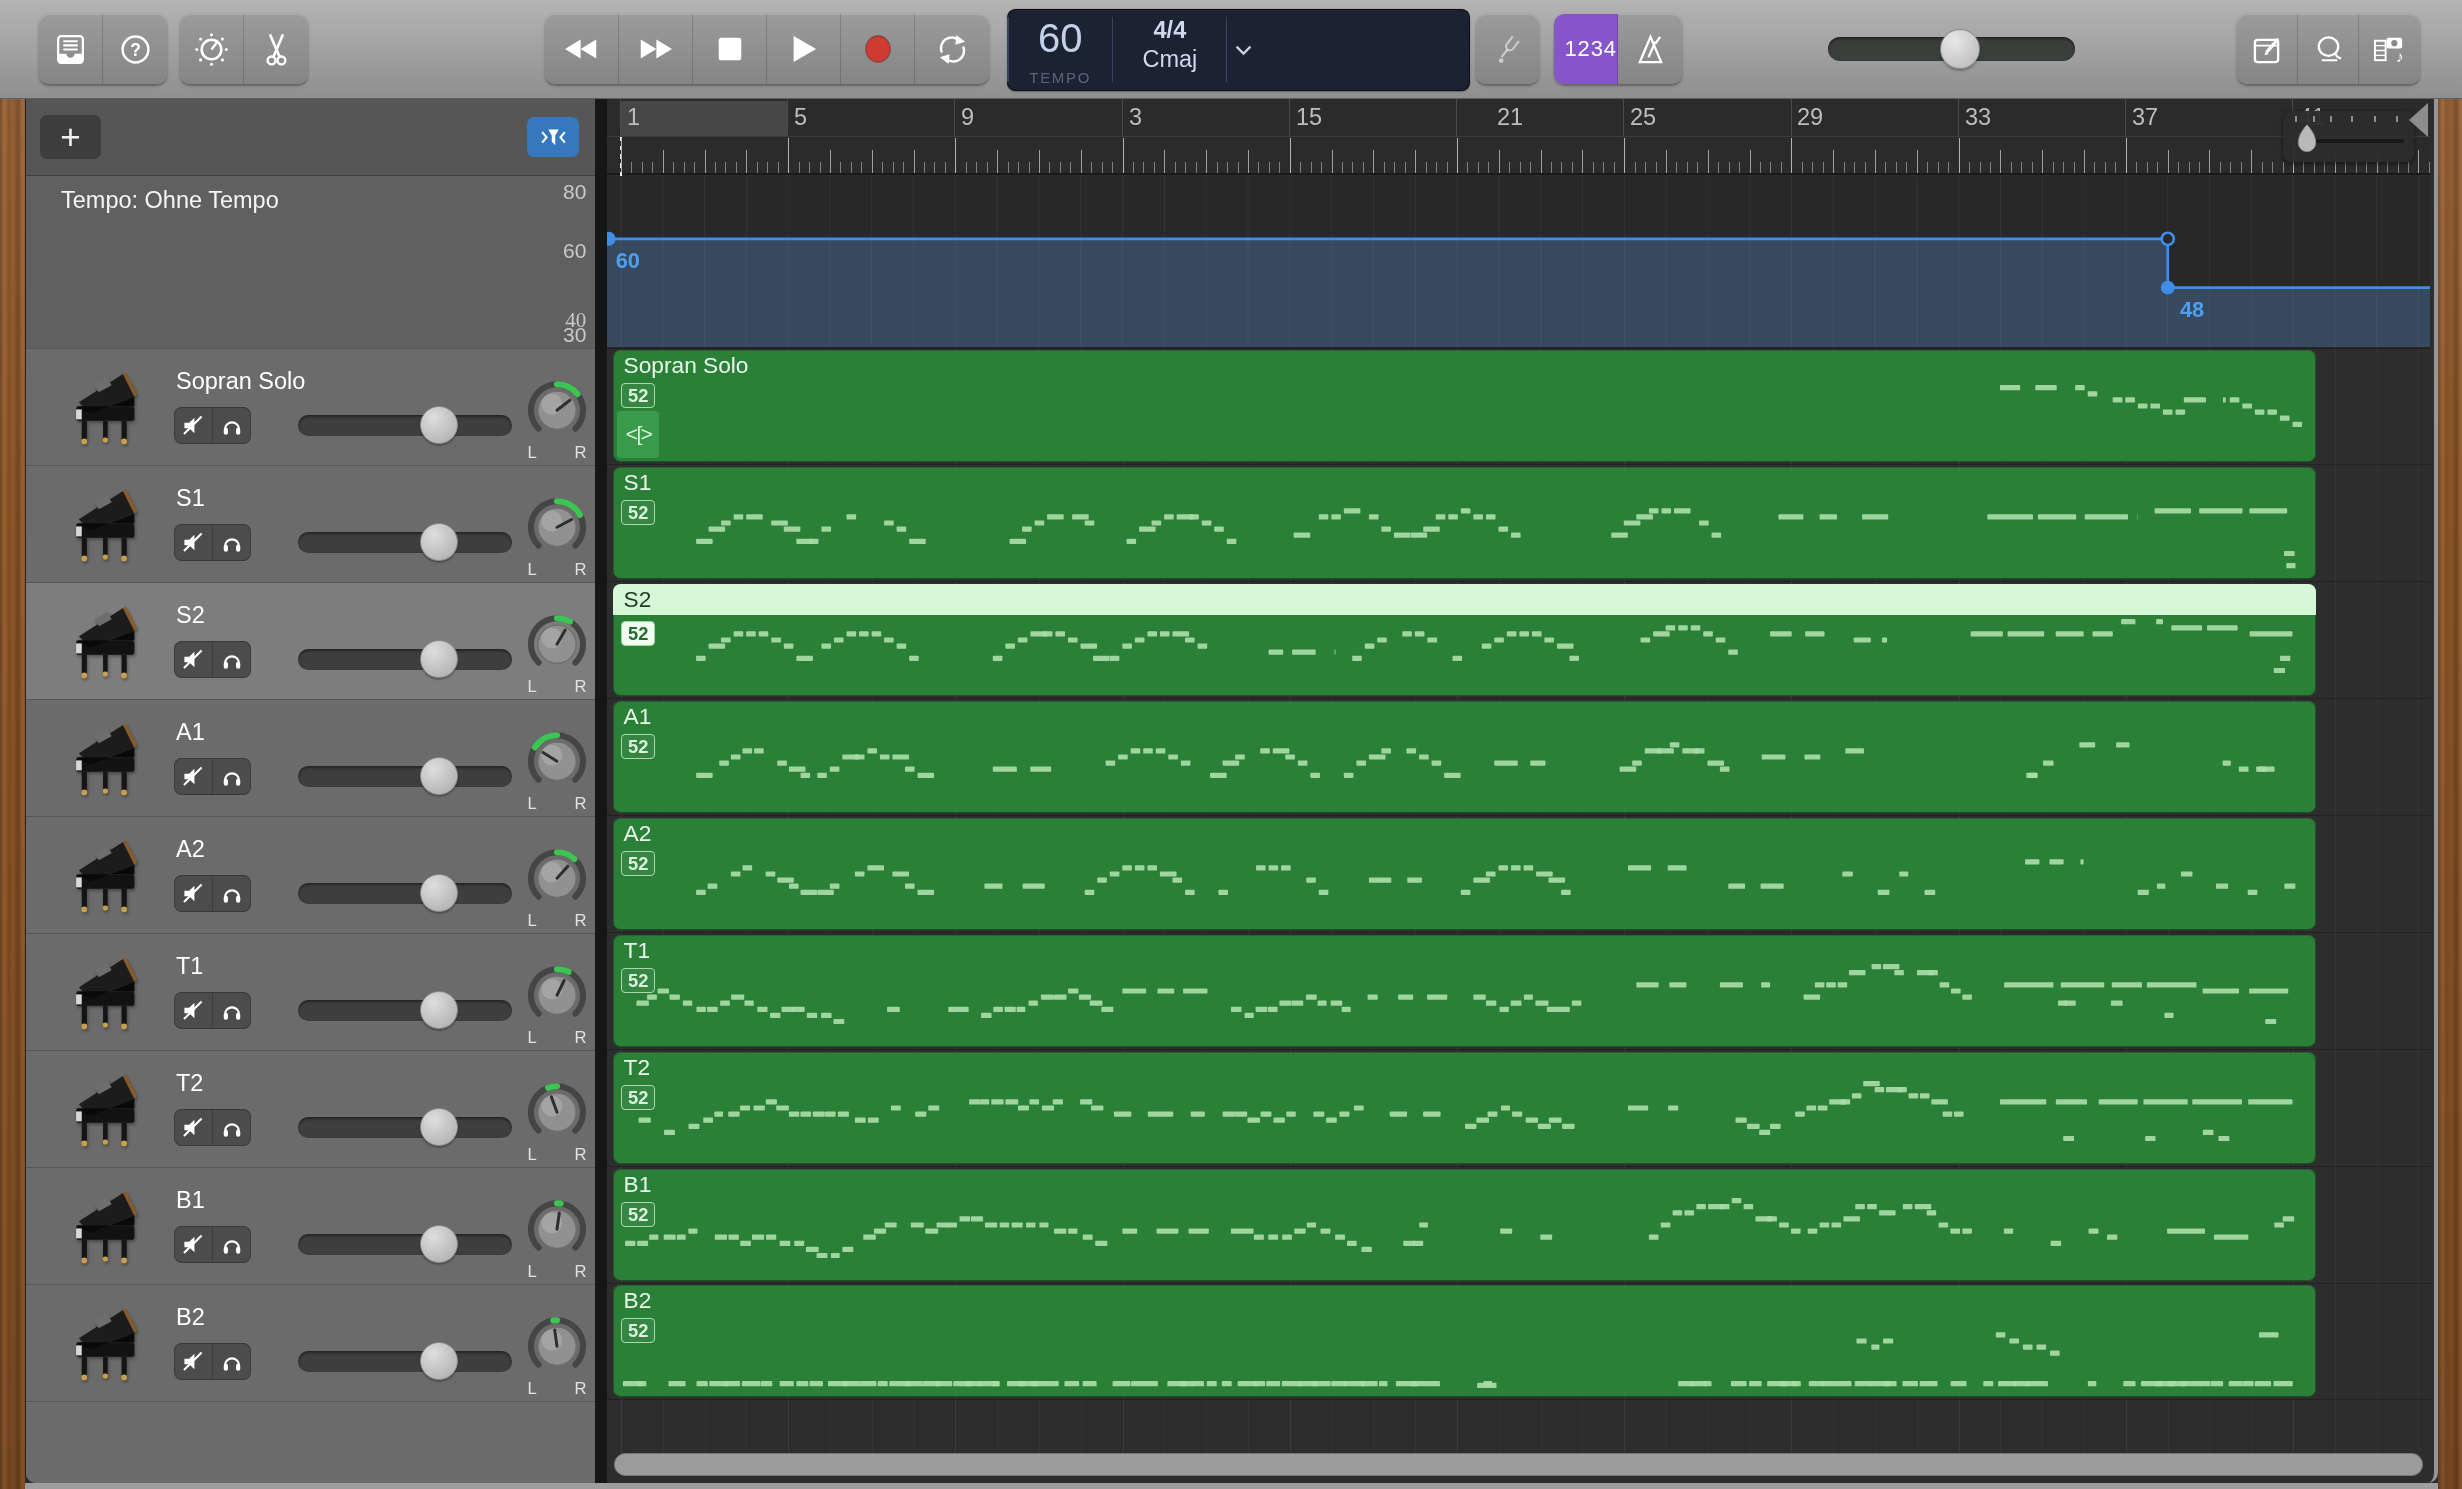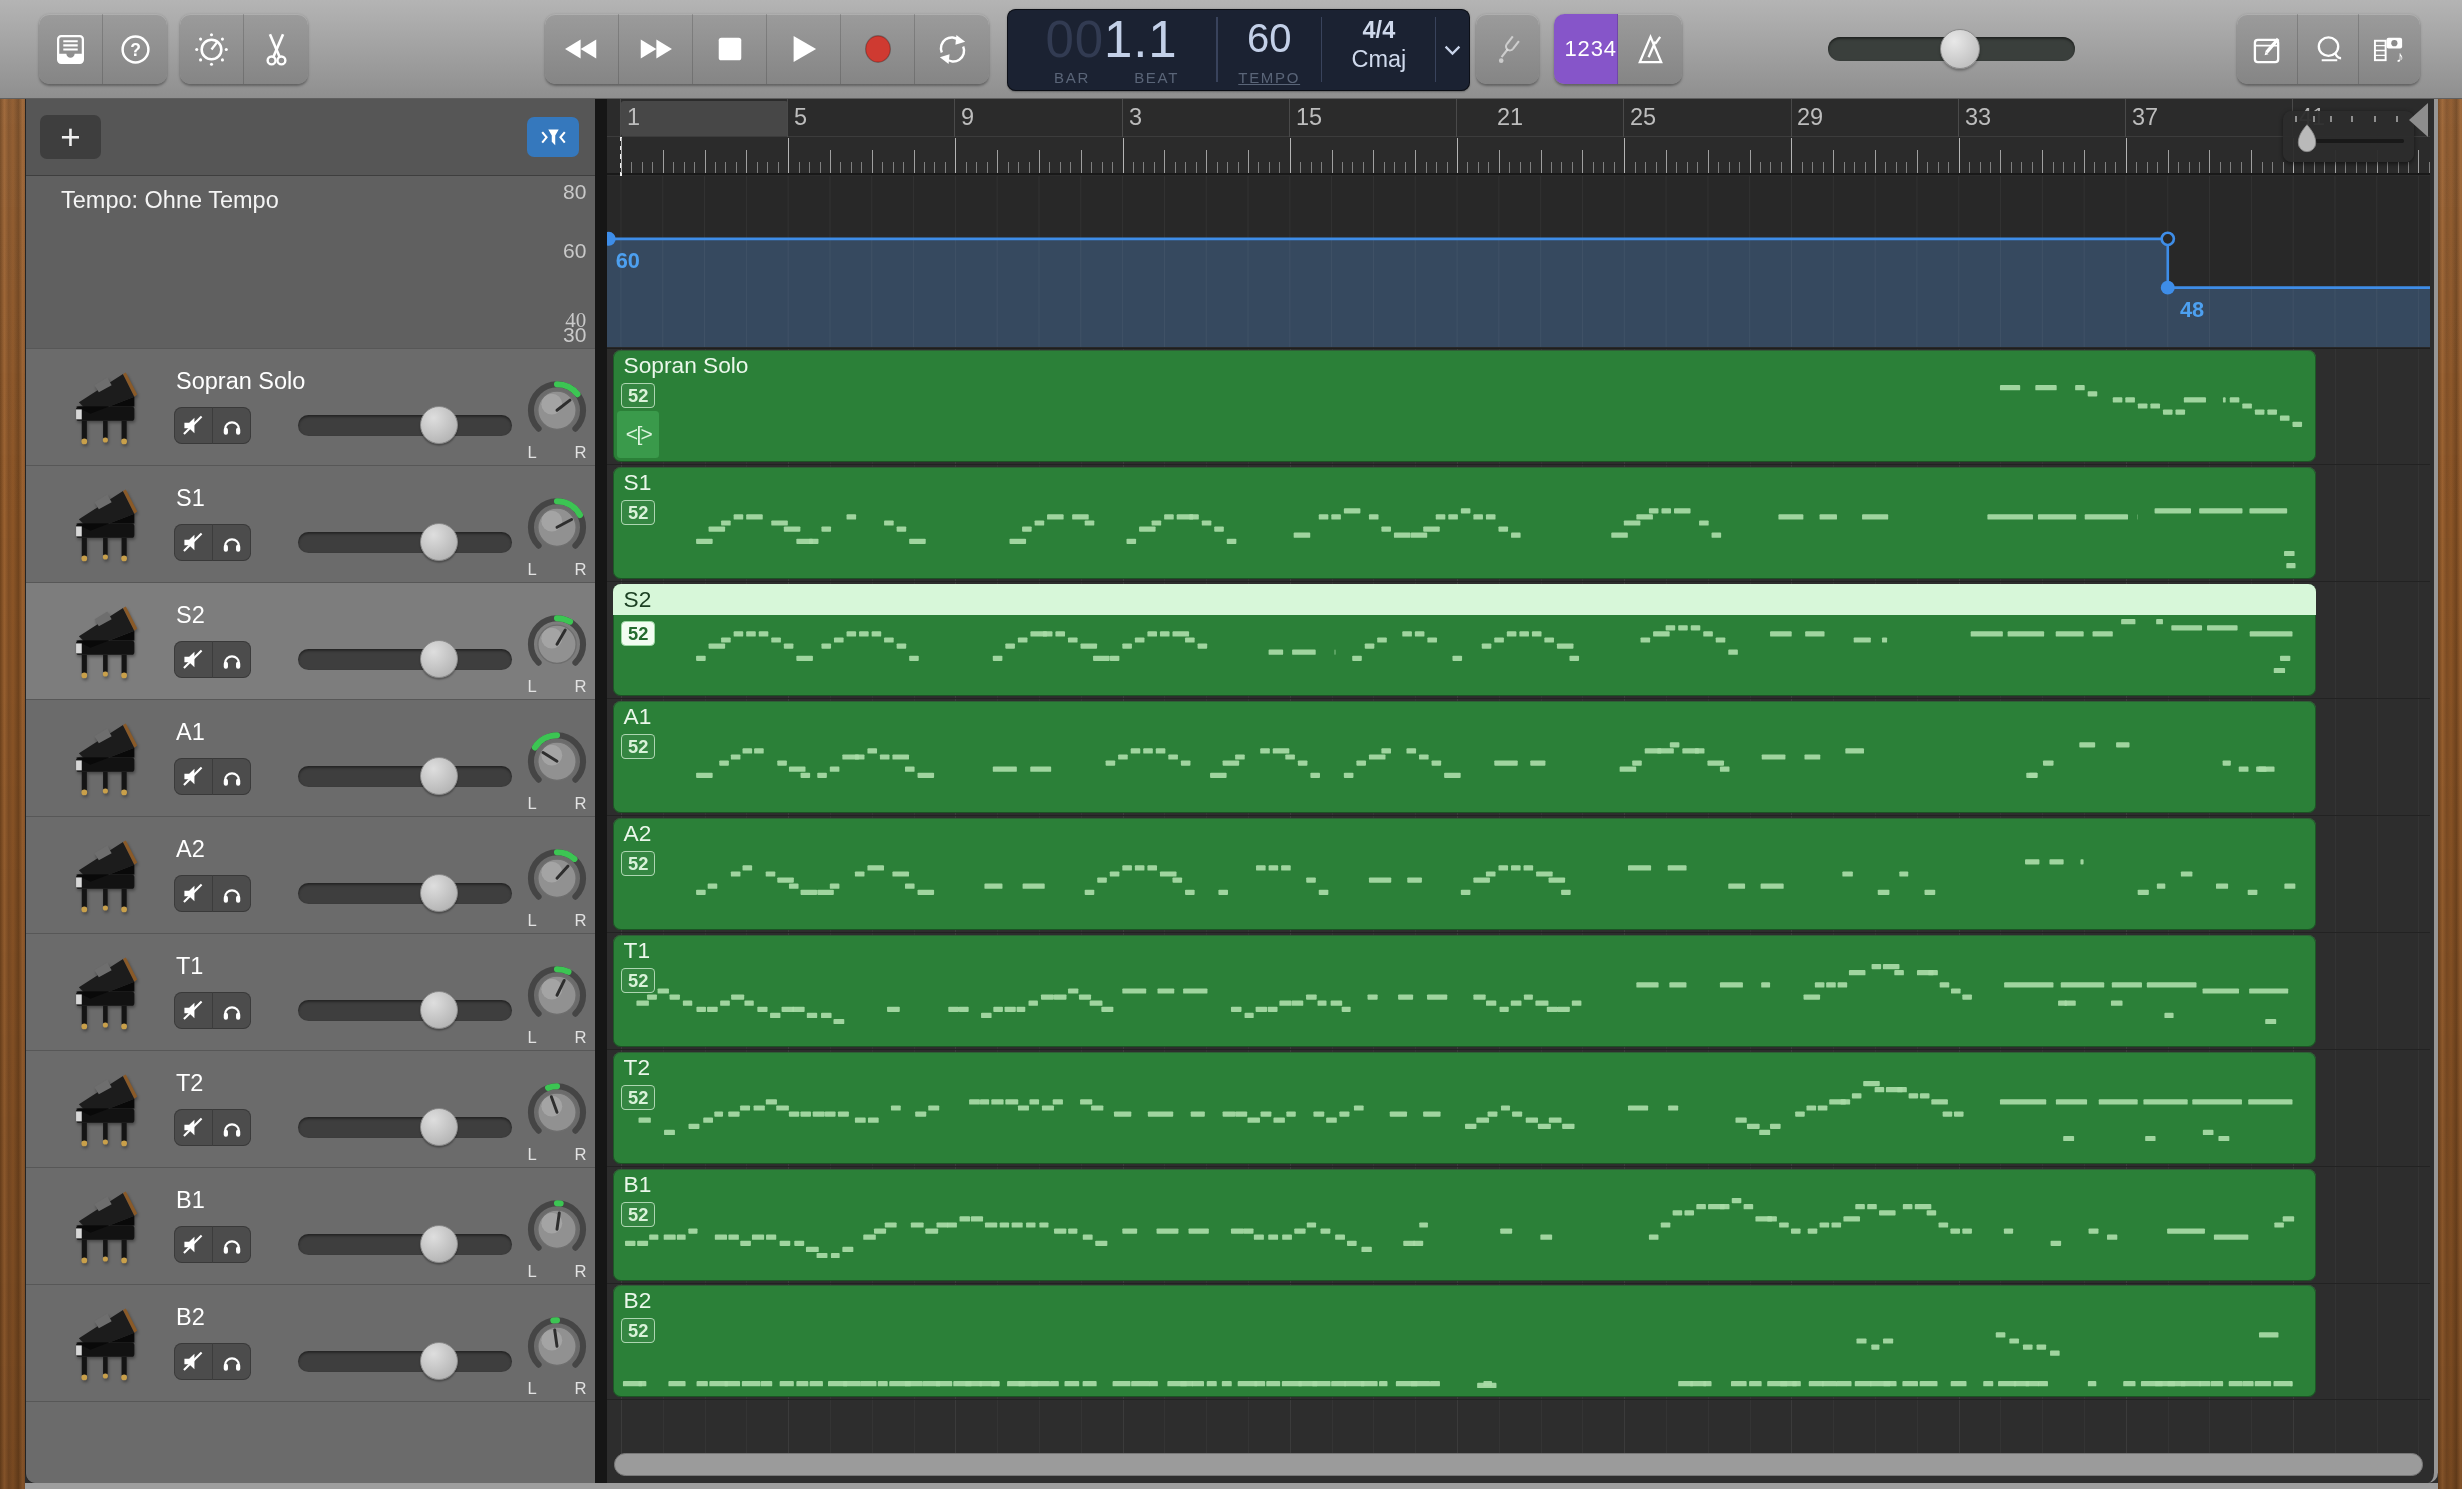--- a/index.html
+++ b/index.html
@@ -28,21 +28,21 @@
   #lcd{position:absolute;left:1007px;top:8.7px;width:463px;height:82px;background:#1b2232;border-radius:8.7px;
     display:flex;align-items:stretch;box-shadow:inset 0 0 0 0.9px rgba(0,0,0,.6),0 0.9px 1.7px rgba(0,0,0,.3);}
   .lcd-div{width:1.7px;background:#39435c;margin:8.7px 0;}
   #lcd-pos{position:relative;width:209px;}
   #lcd-pos .digits{position:absolute;left:0;right:0;top:1.7px;text-align:center;font-size:51px;font-weight:300;color:#c3d0e8;letter-spacing:0.9px;}
   #lcd-pos .ghost{color:#323b52;}
   .lcd-lab{position:absolute;bottom:4.4px;font-size:15px;letter-spacing:1.7px;color:#5a6578;font-weight:500;}
   #lab-bar{left:47px;} #lab-beat{right:37px;}
   #lcd-tempo{position:relative;width:103px;}
   #lcd-tempo .digits{position:absolute;left:0;right:0;top:7px;text-align:center;font-size:40px;font-weight:300;color:#c3d0e8;}
-  #lab-tempo{left:0;right:0;text-align:center;text-decoration:underline;}
+  #lab-tempo{left:0;right:0;text-align:center;}
   #lcd-key{position:relative;width:113px;text-align:center;color:#cfd9ec;}
   #lcd-key .ts{margin-top:8.7px;font-size:23.5px;font-weight:600;}
   #lcd-key .key{font-size:23.5px;margin-top:1.7px;}
   #lcd-chevron{width:34px;display:flex;align-items:center;justify-content:center;border-left:1.7px solid #39435c;margin:8.7px 0;}
   
   #master-vol{position:absolute;left:1828px;top:37px;width:247px;height:24.4px;border-radius:12.2px;background:#3a3f3c;
     box-shadow:inset 0 1.7px 2.6px rgba(0,0,0,.5);}
   #master-thumb{position:absolute;top:-7.8px;width:40px;height:40px;border-radius:50%;
     background:radial-gradient(circle at 35% 30%,#e8e8e8,#b5b5b5);border:0.9px solid #8b8b8b;box-shadow:0 1.7px 2.6px rgba(0,0,0,.3);}
 
@@ -204,25 +204,20 @@
         <svg width="35" height="35" viewBox="0 0 36 36">
           <path d="M7,21 A11,11 0 0 1 25,9" fill="none" stroke="#fff" stroke-width="2.5"></path>
           <polygon points="22,3 31,10 21,13" fill="#fff"></polygon>
           <path d="M29,15 A11,11 0 0 1 11,27" fill="none" stroke="#fff" stroke-width="2.5"></path>
           <polygon points="14,33 5,26 15,23" fill="#fff"></polygon>
         </svg>
       </div>
     </div>
 
     <div id="lcd">
-      <div id="lcd-pos">
-        <div class="digits"><span class="ghost">00</span><span>1.1</span></div>
-        <div class="lcd-lab" id="lab-bar">BAR</div>
-        <div class="lcd-lab" id="lab-beat">BEAT</div>
-      </div>
       <div class="lcd-div"></div>
       <div id="lcd-tempo">
         <div class="digits">60</div>
         <div class="lcd-lab" id="lab-tempo">TEMPO</div>
       </div>
       <div class="lcd-div"></div>
       <div id="lcd-key">
         <div class="ts">4/4</div>
         <div class="key">Cmaj</div>
       </div>

